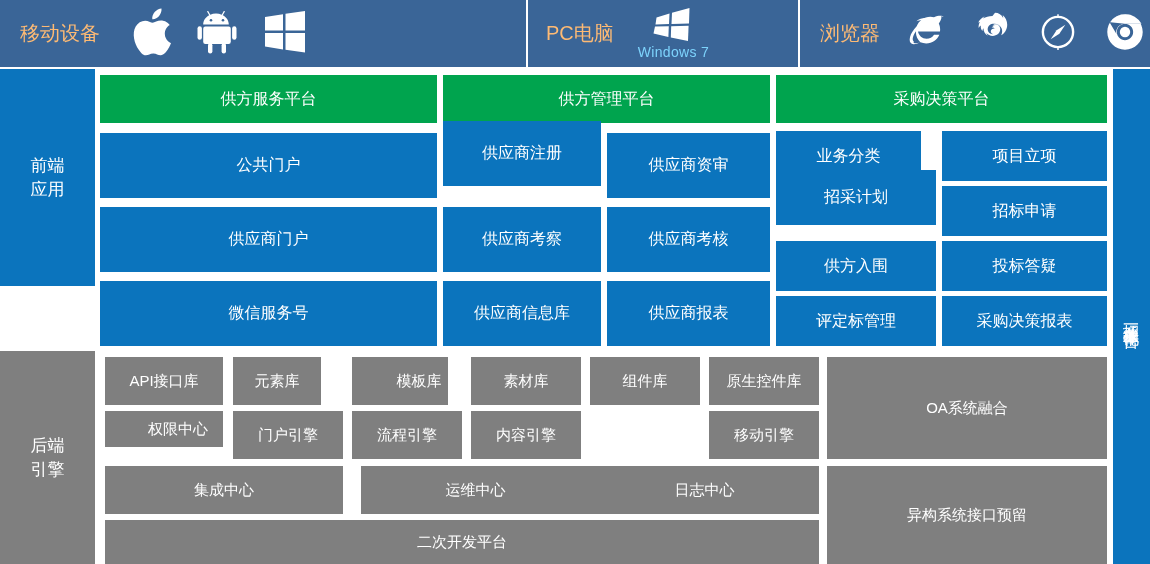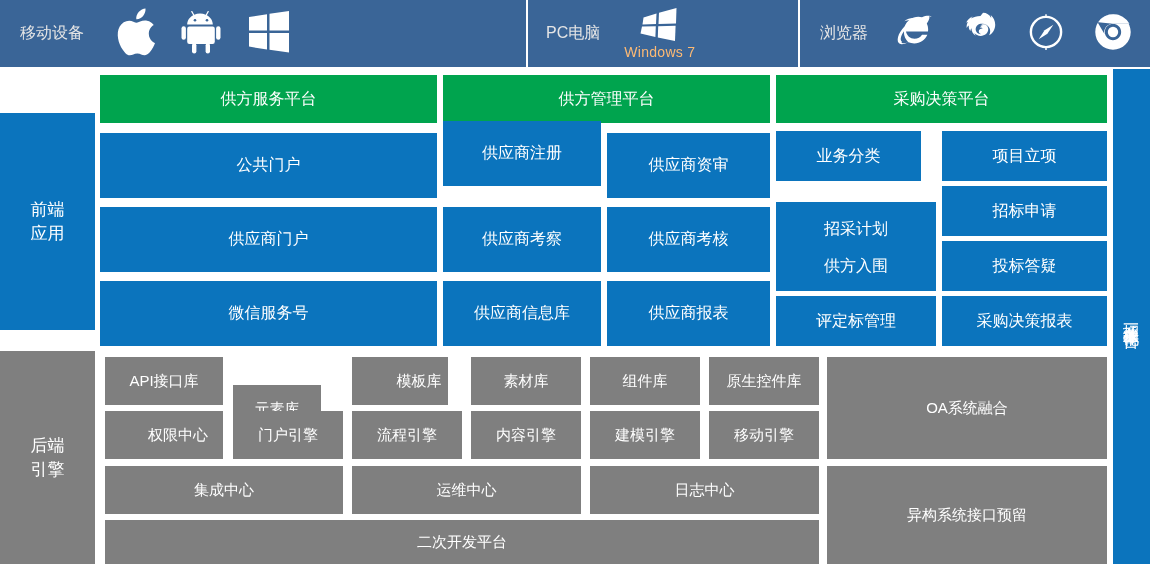--- a/index.html
+++ b/index.html
@@ -33,22 +33,22 @@
     background: #3a6597;
     display: flex;
     align-items: center;
     color: #ffffff;
   }
   .topseg.mobile { width: 526px; }
   .topseg.pc { width: 270px; margin-left: 2px; }
   .topseg.browser { width: 350px; margin-left: 2px; }
 
   .topseg-label {
-    font-size: 16px;
-    color: #e5e5e5;
+    font-size: 20px;
+    color: #fdba74;
     white-space: nowrap;
   }
   .topseg.mobile .topseg-label { margin-left: 20px; }
   .topseg.pc .topseg-label { margin-left: 18px; }
   .topseg.browser .topseg-label { margin-left: 20px; }
 
   .icon-row {
     display: flex;
     align-items: center;
     height: 67px;
@@ -61,35 +61,34 @@
 
   .win7wrap {
     display: flex;
     flex-direction: column;
     align-items: center;
     justify-content: center;
     line-height: 1;
   }
   .win7text {
     font-size: 14px;
-    color: #fdba74;
+    color: #7dd3fc;
     margin-top: 3px;
     letter-spacing: 0.3px;
   }
 
   
   .rail-left-top {
     position: absolute;
     left: 0; top: 69px;
     width: 95px; height: 217px;
     background: #0b74bd;
     display: flex;
     align-items: center;
     justify-content: center;
-    margin-top: 44px;
   }
   .rail-left-bottom {
     position: absolute;
     left: 0; top: 351px;
     width: 95px; height: 213px;
     background: #7f7f7f;
     display: flex;
     align-items: center;
     justify-content: center;
   }
@@ -260,43 +259,42 @@
 
   <div class="tile blue" style="left:443px; top:121px; width:158px; height:65px;">供应商注册</div>
   <div class="tile blue" style="left:443px; top:207px; width:158px; height:65px;">供应商考察</div>
   <div class="tile blue" style="left:607px; top:133px; width:163px; height:65px;">供应商资审</div>
   <div class="tile blue" style="left:607px; top:207px; width:163px; height:65px;">供应商考核</div>
   <div class="tile blue" style="left:443px; top:281px; width:158px; height:65px;">供应商信息库</div>
   <div class="tile blue" style="left:607px; top:281px; width:163px; height:65px;">供应商报表</div>
 
   <div class="tile blue" style="left:776px; top:131px; width:145px; height:50px;">业务分类</div>
   <div class="tile blue" style="left:942px; top:131px; width:165px; height:50px;">项目立项</div>
-  <div class="tile blue" style="left:776px; top:202px; width:160px; height:55px;">招采计划</div>
+  <div class="tile blue" style="left:776px; top:170px; width:160px; height:55px;">招采计划</div>
   <div class="tile blue" style="left:942px; top:186px; width:165px; height:50px;">招标申请</div>
   <div class="tile blue" style="left:776px; top:241px; width:160px; height:50px;">供方入围</div>
   <div class="tile blue" style="left:942px; top:241px; width:165px; height:50px;">投标答疑</div>
   <div class="tile blue" style="left:776px; top:296px; width:160px; height:50px;">评定标管理</div>
   <div class="tile blue" style="left:942px; top:296px; width:165px; height:50px;">采购决策报表</div>
 
   <div class="tile gray" style="left:105px; top:357px; width:118px; height:48px;">API接口库</div>
-  <div class="tile gray" style="left:233px; top:357px; width:88px; height:48px;margin-top:28px;">元素库</div>
+  <div class="tile gray" style="left:233px; top:357px; width:88px; height:48px;">元素库</div>
   <div class="tile gray" style="left:352px; top:357px; width:96px; height:48px;padding-left:42px;">模板库</div>
   <div class="tile gray" style="left:471px; top:357px; width:110px; height:48px;">素材库</div>
   <div class="tile gray" style="left:590px; top:357px; width:110px; height:48px;">组件库</div>
   <div class="tile gray" style="left:709px; top:357px; width:110px; height:48px;">原生控件库</div>
 
-  <div class="tile gray" style="left:105px; top:411px; width:118px; height:48px;padding-left:32px;">权限中心</div>
+  <div class="tile gray" style="left:105px; top:411px; width:118px; height:36px;padding-left:32px;">权限中心</div>
   <div class="tile gray" style="left:233px; top:411px; width:110px; height:48px;">门户引擎</div>
   <div class="tile gray" style="left:352px; top:411px; width:110px; height:48px;">流程引擎</div>
   <div class="tile gray" style="left:471px; top:411px; width:110px; height:48px;">内容引擎</div>
-  <div class="tile gray" style="left:590px; top:411px; width:110px; height:48px;">建模引擎</div>
   <div class="tile gray" style="left:709px; top:411px; width:110px; height:48px;">移动引擎</div>
 
   <div class="tile gray" style="left:105px; top:466px; width:238px; height:48px;">集成中心</div>
-  <div class="tile gray" style="left:352px; top:466px; width:229px; height:48px;">运维中心</div>
+  <div class="tile gray" style="left:361px; top:466px; width:229px; height:48px;">运维中心</div>
   <div class="tile gray" style="left:590px; top:466px; width:229px; height:48px;">日志中心</div>
 
   <div class="tile gray" style="left:105px; top:520px; width:714px; height:44px;">二次开发平台</div>
 
   <div class="tile gray" style="left:827px; top:357px; width:280px; height:102px;">OA系统融合</div>
   <div class="tile gray" style="left:827px; top:466px; width:280px; height:98px;">异构系统接口预留</div>
 
 </div>
 
 </body></html>

